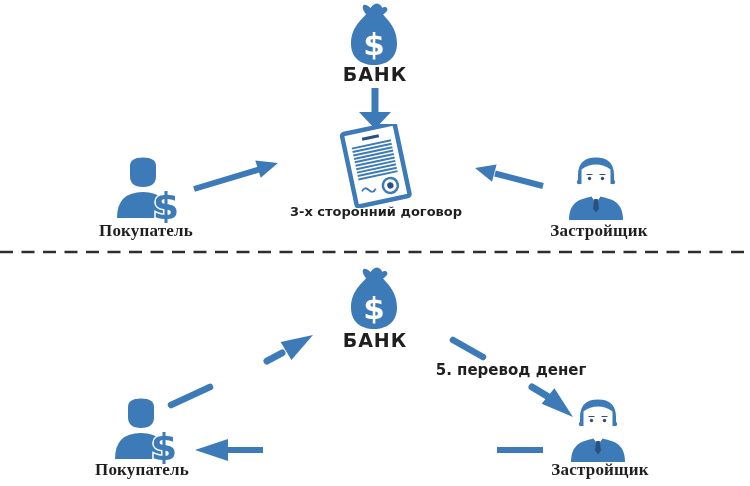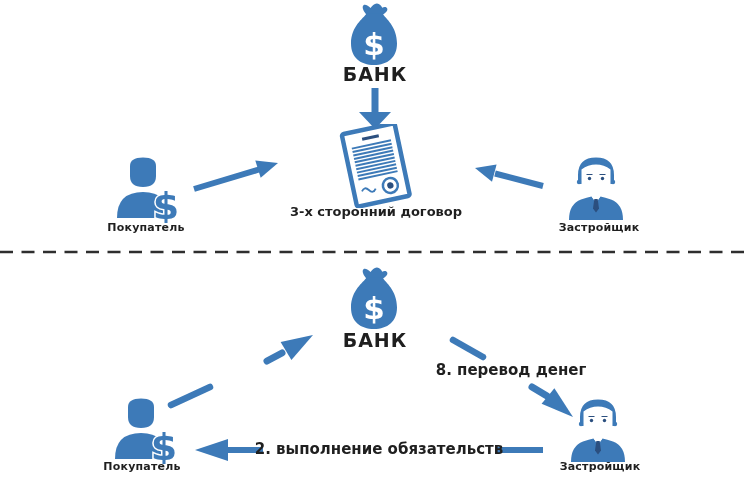--- a/index.html
+++ b/index.html
@@ -2,21 +2,21 @@
 <html><head>
 <meta charset="utf-8">
 <style>
   html,body{margin:0;padding:0;background:#fff;}
   .stage{position:relative;width:750px;height:486px;background:#ffffff;overflow:hidden;
          font-family:"DejaVu Sans","Liberation Sans",sans-serif;}
   .abs{position:absolute;}
   .lbl{position:absolute;transform:translateX(-50%);white-space:nowrap;
        font-weight:700;color:#1f1f1f;line-height:1.1;}
   .lbl-bank{font-size:19px;letter-spacing:1px;}
-  .lbl-name{font-size:11px;letter-spacing:0.2px;}
+  .lbl-name{font-size:17px;letter-spacing:0.2px;font-family:Liberation Serif, serif;}
   .lbl-contract{font-size:13px;}
   .lbl-step{font-size:15px;}
   .blue{color:#3d7ab8;}
   svg{display:block;}
 </style>
 </head>
 <body>
 
 <div class="stage">
 
@@ -118,28 +118,27 @@
     <line x1="6" y1="75" x2="45" y2="57" stroke="#3d7ab8" stroke-width="6.5" stroke-linecap="round"></line>
     <line x1="102" y1="31" x2="117" y2="23" stroke="#3d7ab8" stroke-width="7" stroke-linecap="round"></line>
     <polygon points="148,5 126.4,30 115.6,12" fill="#3d7ab8"></polygon>
   </svg>
 
   <svg class="abs" style="left:448px;top:334px" width="130" height="88">
     <line x1="5" y1="6" x2="35" y2="23" stroke="#3d7ab8" stroke-width="6.5" stroke-linecap="round"></line>
     <line x1="84" y1="53" x2="99" y2="62" stroke="#3d7ab8" stroke-width="7" stroke-linecap="round"></line>
     <polygon points="125,83 93.6,69.7 106.4,54.3" fill="#3d7ab8"></polygon>
   </svg>
-  <div class="lbl lbl-step" style="left:511px;top:362px">8. перевод денег</div>
+  <div class="lbl lbl-step" style="left:511px;top:362px">5. перевод денег</div>
 
   <svg class="abs" style="left:193px;top:437px" width="352" height="26">
     <polygon points="2,13 35,2 35,24" fill="#3d7ab8"></polygon>
     <line x1="35" y1="13" x2="70" y2="13" stroke="#3d7ab8" stroke-width="6"></line>
     <line x1="304" y1="13" x2="350" y2="13" stroke="#3d7ab8" stroke-width="6"></line>
   </svg>
-  <div class="lbl lbl-step" style="left:379px;top:441px">2. выполнение обязательств</div>
 
   <svg class="abs blue" style="left:114px;top:398px" width="66" height="66">
       <use href="#sym-buyer"></use>
     </svg>
   <div class="lbl lbl-name" style="left:142px;top:461px">Покупатель</div>
 
   <svg class="abs blue" style="left:568px;top:396px" width="60" height="66">
       <use href="#sym-businessman"></use>
     </svg>
   <div class="lbl lbl-name" style="left:600px;top:461px">Застройщик</div>

